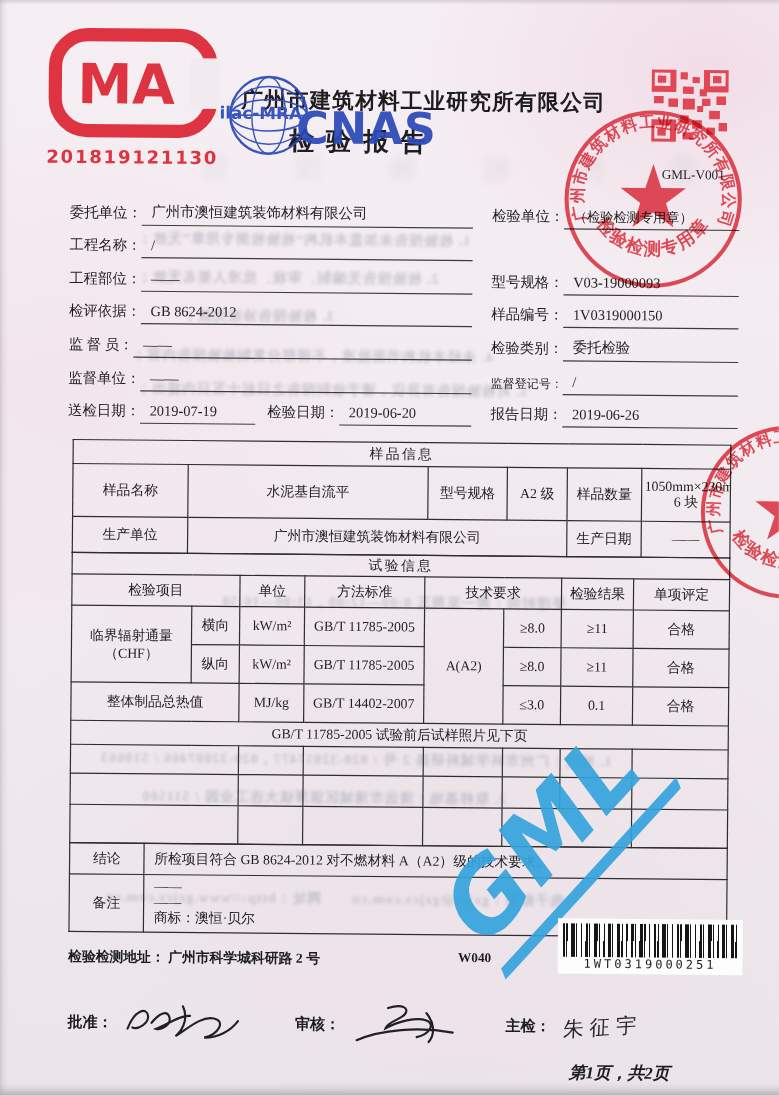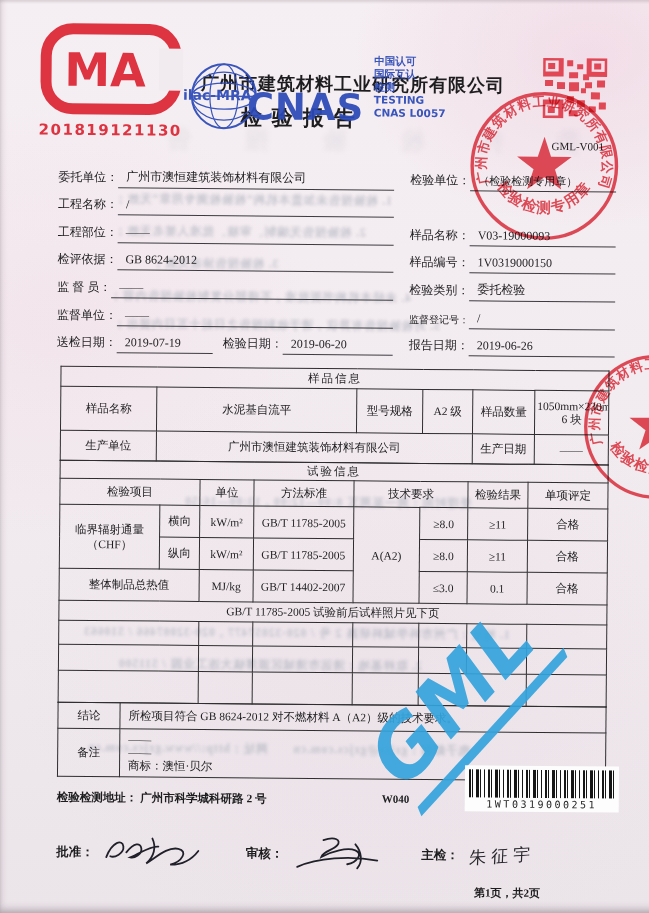--- a/index.html
+++ b/index.html
@@ -71,21 +71,21 @@
   .barcode .bars{height:28px;background:repeating-linear-gradient(90deg,
     #151515 0 2px, transparent 2px 3px, #151515 3px 4px, transparent 4px 7px,
     #151515 7px 10px, transparent 10px 11px, #151515 11px 12px, transparent 12px 15px,
     #151515 15px 16px, transparent 16px 19px);}
   .barcode .code{font-family:"DejaVu Sans Mono",monospace;font-size:10px;letter-spacing:2.5px;
     text-align:center;margin-top:1px;}
   .sigs{position:absolute;left:60px;top:834px;width:552px;display:flex;align-items:center;z-index:2;font-size:12.5px;font-weight:600;}
   .sig-svg{margin:0 6px;}
   .hand{font-size:17px;font-weight:500;letter-spacing:5px;transform:rotate(-4deg) skewX(-6deg);
     color:#26262c;margin-left:10px;}
-  .pageinfo{position:absolute;left:478px;top:884px;font-size:11px;font-weight:700;z-index:2;}
+  .pageinfo{position:absolute;left:478px;top:884px;font-size:14px;font-weight:700;z-index:2;font-style:italic;}
 
   .watermark{position:absolute;left:402px;top:618px;width:240px;height:225px;z-index:3;
     transform:rotate(-48deg);pointer-events:none;color:#33a3dc;opacity:.92;}
   .watermark .wm-text{font-family:"DejaVu Sans",sans-serif;font-style:italic;font-weight:900;
     font-size:80px;letter-spacing:1px;line-height:80px;}
   .watermark .wm-bar{width:216px;height:9px;background:#33a3dc;transform:skewX(-25deg);margin:8px 0 0 -6px;}
 </style>
 </head>
 <body>
 
@@ -115,27 +115,20 @@
     <div class="cnas">
       <svg width="70" height="86" viewBox="0 0 70 86">
         <circle cx="35" cy="43" r="32" fill="none" stroke="#2b4ab8" stroke-width="2"></circle>
         <ellipse cx="35" cy="43" rx="32" ry="13" fill="none" stroke="#2b4ab8" stroke-width="1.4"></ellipse>
         <ellipse cx="35" cy="43" rx="32" ry="24" fill="none" stroke="#2b4ab8" stroke-width="1.2"></ellipse>
         <ellipse cx="35" cy="43" rx="14" ry="32" fill="none" stroke="#2b4ab8" stroke-width="1.2"></ellipse>
         <line x1="3" y1="43" x2="67" y2="43" stroke="#2b4ab8" stroke-width="1.4"></line>
       </svg>
       <span class="ilac">ilac-MRA</span>
       <span class="brand">CNAS</span>
-      <div class="lines">
-        <div>中国认可</div>
-        <div>国际互认</div>
-        <div>检测</div>
-        <div>TESTING</div>
-        <div>CNAS L0057</div>
-      </div>
     </div>
 
     <div class="org-title">广州市建筑材料工业研究所有限公司</div>
     <div class="doc-title">检验报告</div>
     <div class="form-no">GML-V001</div>
 
     <svg class="qr" width="64" height="60" viewBox="0 0 64 60" style="opacity:.88">
       <g fill="#de3340">
         <rect x="0" y="0" width="18" height="16" fill="none" stroke="#de3340" stroke-width="5"></rect>
         <rect x="5" y="5" width="7" height="6"></rect>
@@ -215,21 +208,21 @@
         <div class="fc r">
             <span class="fval noline"></span>
           </div>
       </div>
       <div class="frow">
         <div class="fc l">
             <span class="flabel">工程部位：</span>
             <span class="fval">——</span>
           </div>
         <div class="fc r">
-            <span class="flabel">样品名称：</span>
+            <span class="flabel">型号规格：</span>
             <span class="fval">V03-19000093</span>
           </div>
       </div>
       <div class="frow">
         <div class="fc l">
             <span class="flabel">检评依据：</span>
             <span class="fval">GB 8624-2012</span>
           </div>
         <div class="fc r">
             <span class="flabel">样品编号：</span>

